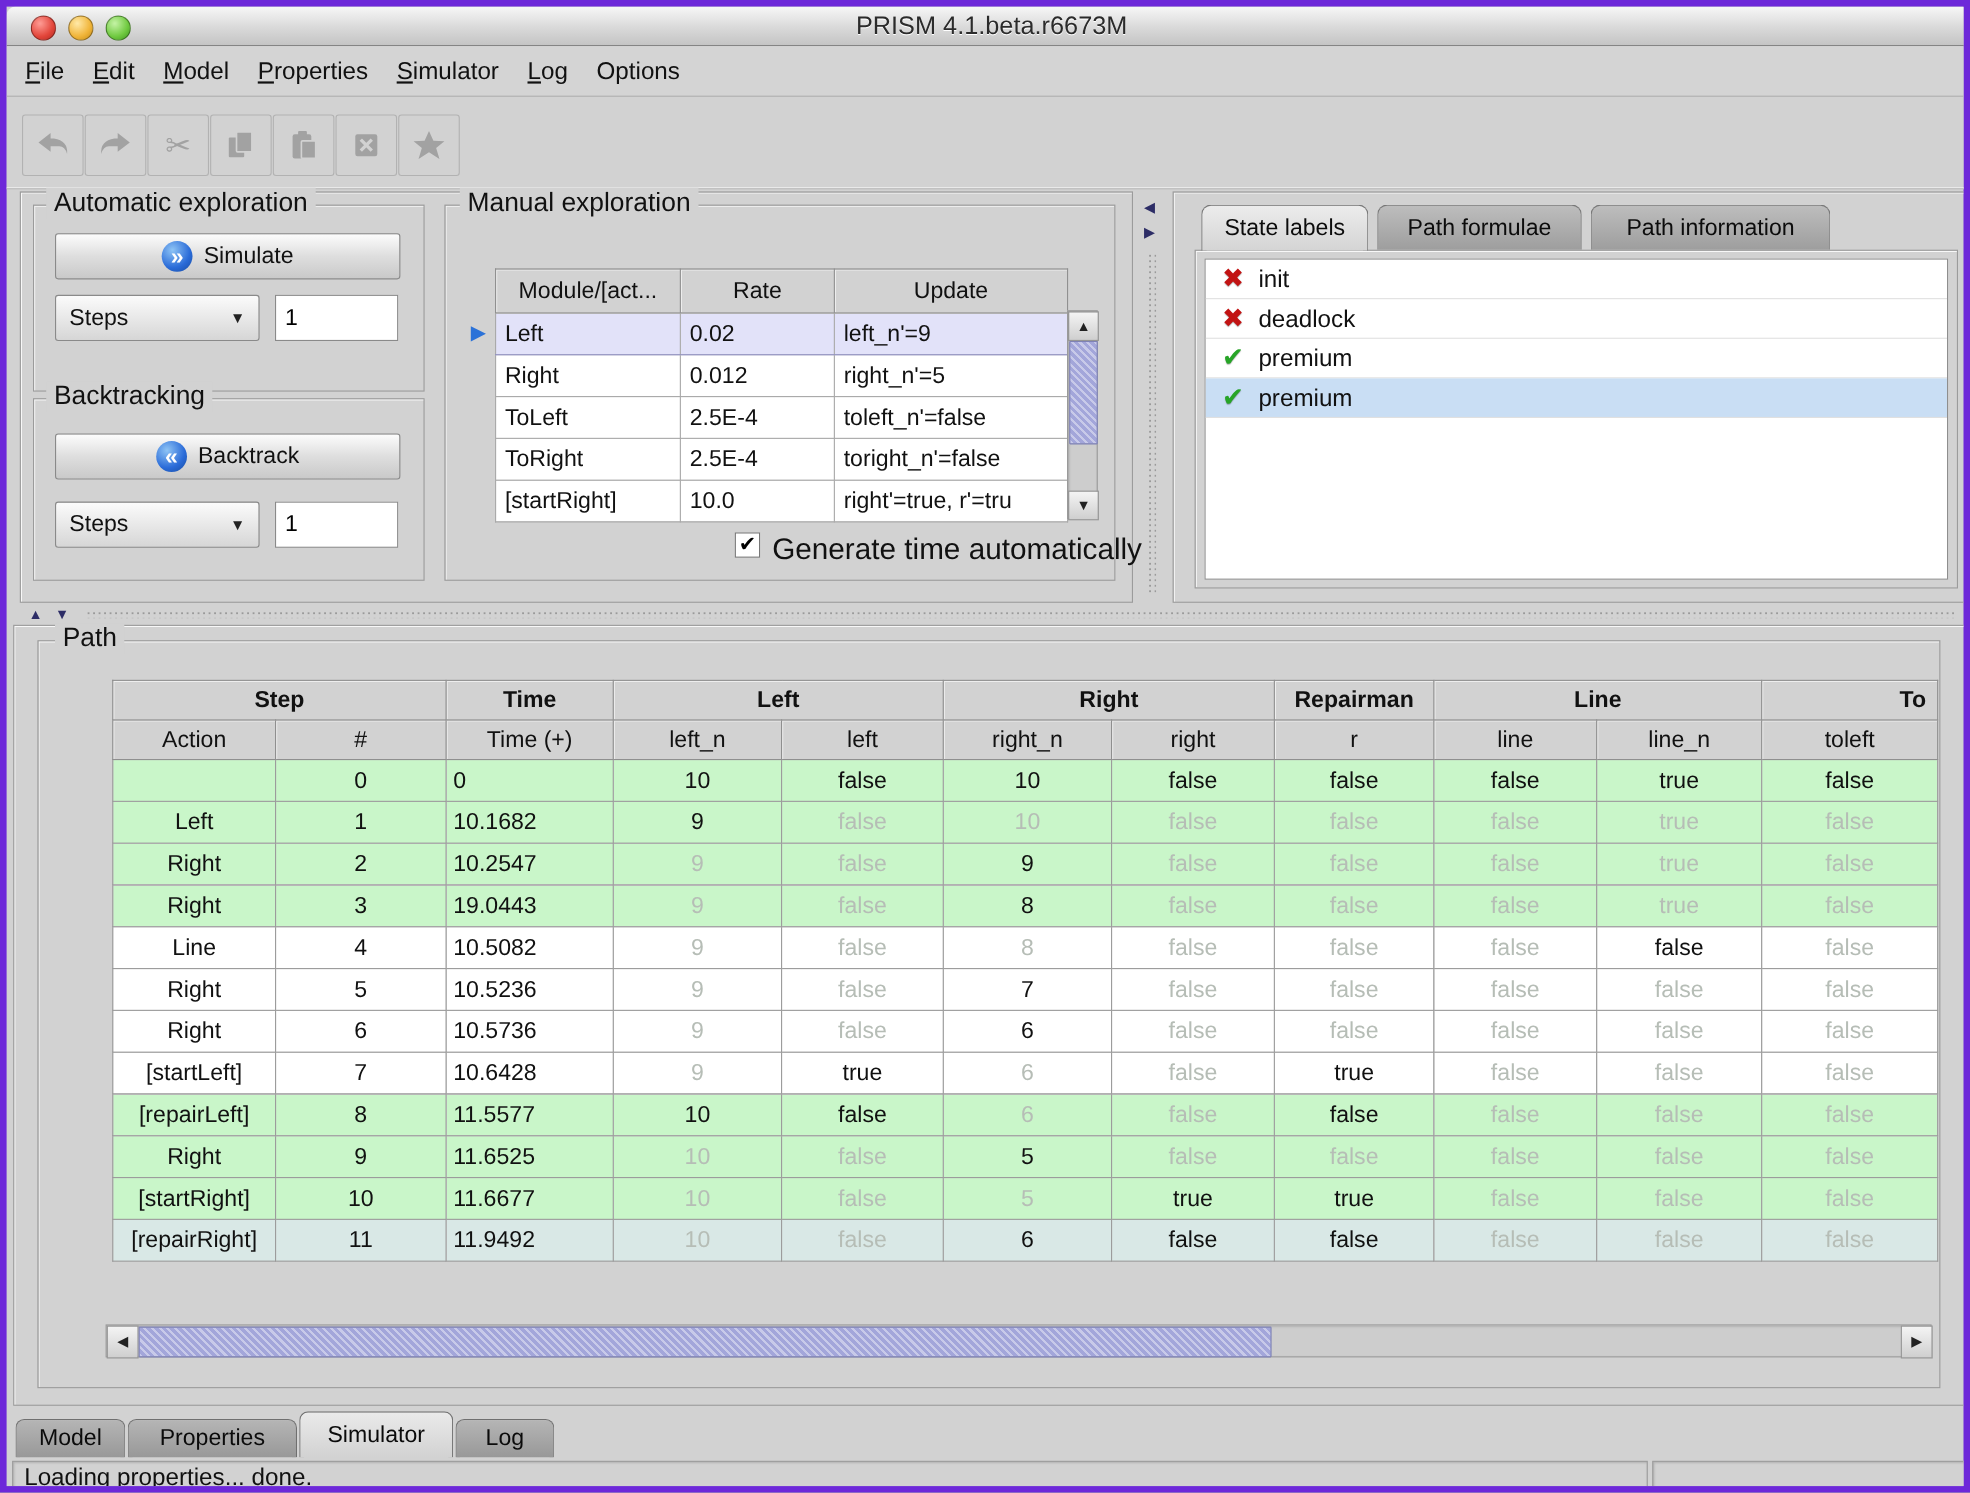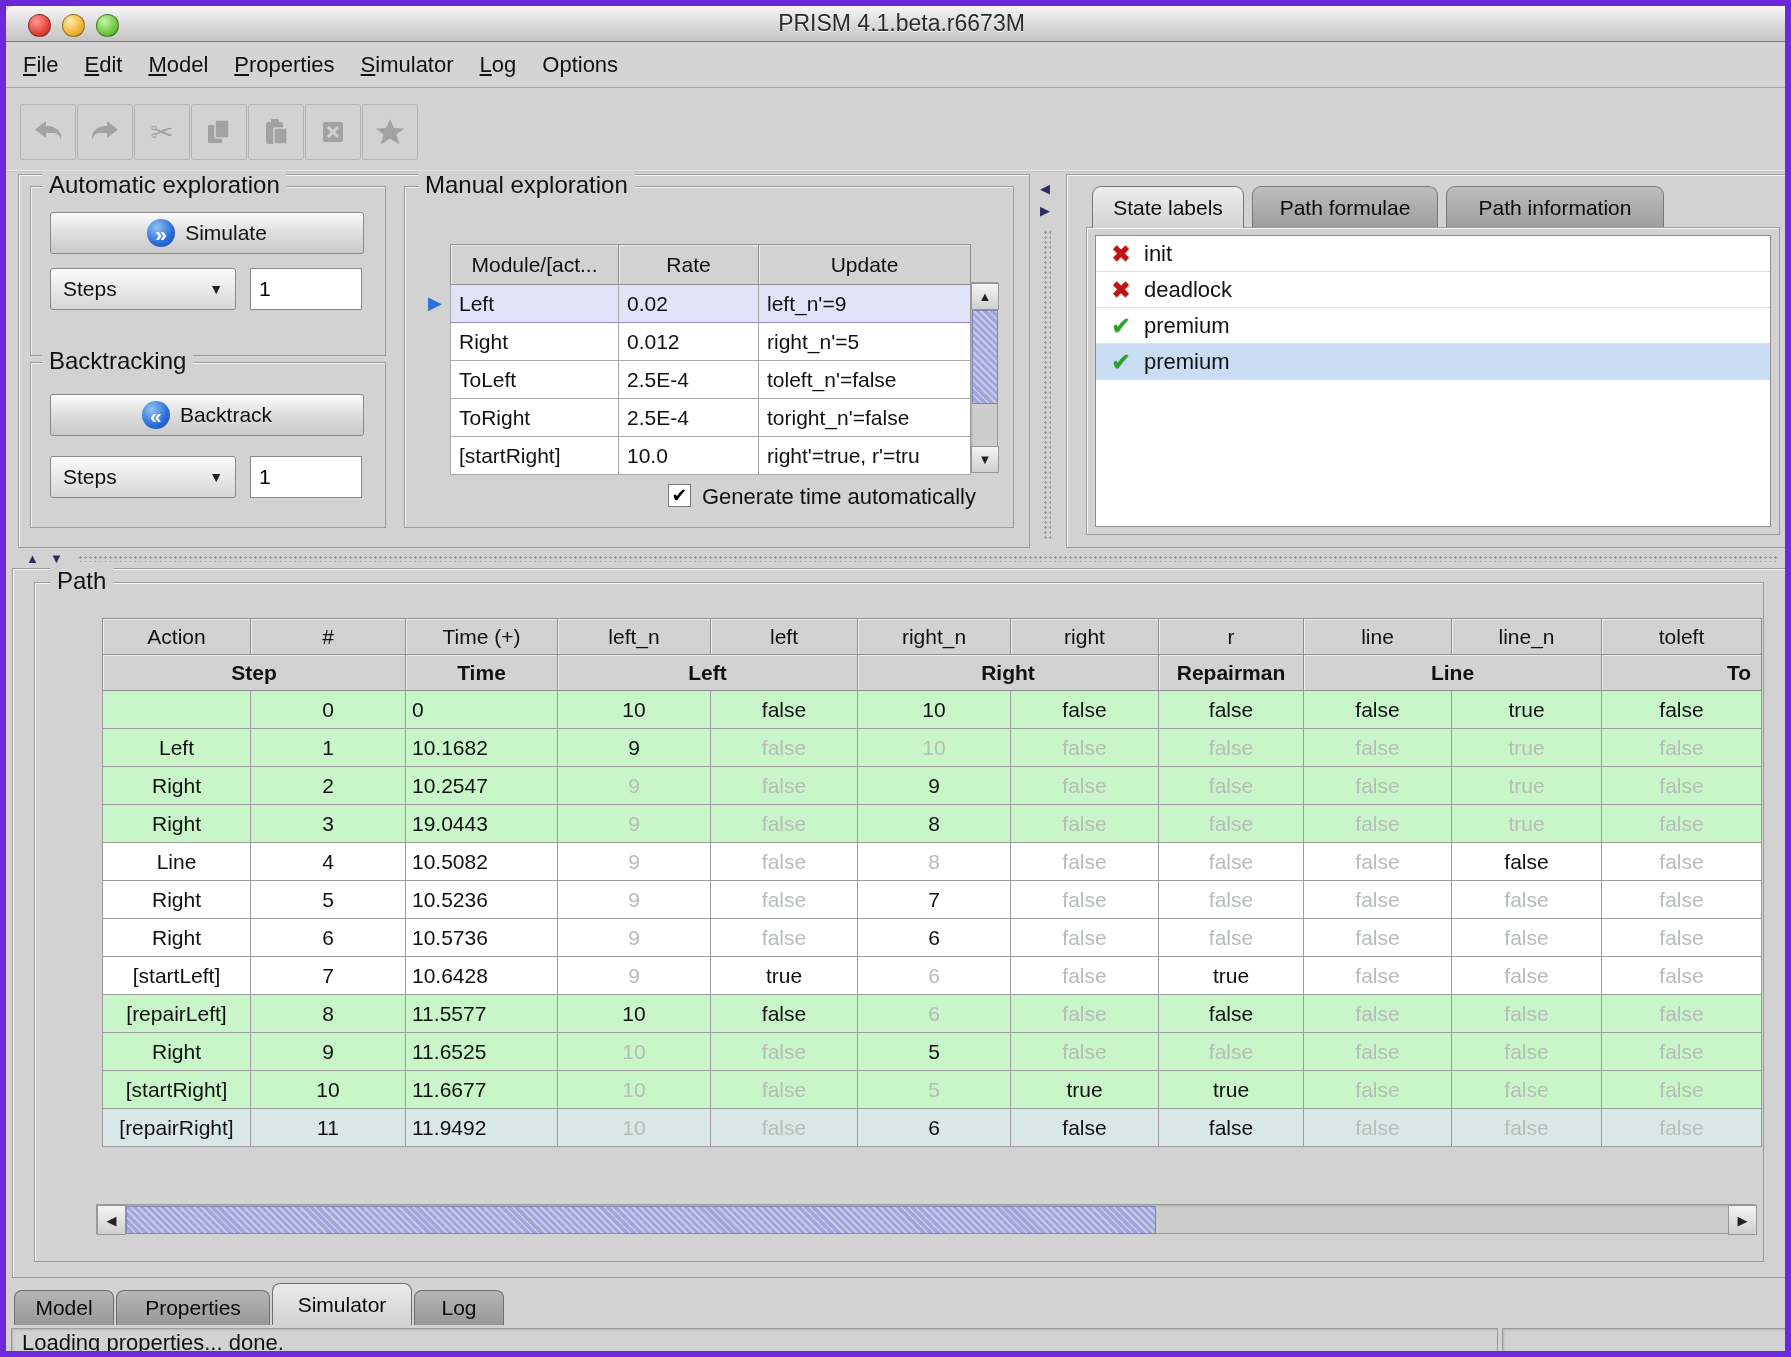--- a/index.html
+++ b/index.html
@@ -241,21 +241,21 @@
       </tbody>
   </table>
 
   <div class="abs sb-track" style="left:964px;top:276px;width:28px;height:190px">
     <div class="sb-btn" style="left:0;top:0;width:26px;height:25px">▲</div>
     <div class="sb-thumb" style="left:1px;top:27px;width:24px;height:92px"></div>
     <div class="sb-btn" style="left:0;top:163px;width:26px;height:25px">▼</div>
   </div>
 
   <div class="abs checkbox" style="left:662px;top:478px">✔</div>
-  <div class="abs" style="left:696px;top:478px;font-size:22px">Generate time automatically</div>
+  <div class="abs" style="left:696px;top:478px;font-size:27px">Generate time automatically</div>
 
   <div class="abs" style="left:1030px;top:168px;width:22px;height:374px">
     <div class="splitter-arrow" style="position:absolute;left:4px;top:8px">◀</div>
     <div class="splitter-arrow" style="position:absolute;left:4px;top:30px">▶</div>
     <div class="abs dotsH" style="left:7px;top:56px;width:8px;height:310px"></div>
   </div>
 
   <div class="abs bevel" style="left:1060px;top:168px;width:722px;height:374px"></div>
   <div id="top-tabs">
       <div class="abs tab active" style="left: 1086px; top: 180px; width: 152px; height: 42px;">State labels</div>
@@ -301,41 +301,41 @@
         <col style="width: 147px;">
         <col style="width: 153px;">
         <col style="width: 148px;">
         <col style="width: 145px;">
         <col style="width: 148px;">
         <col style="width: 150px;">
         <col style="width: 160px;">
       </colgroup>
     <thead>
         <tr>
+          <th class="grp" colspan="2">Step</th>
+          <th class="grp" colspan="1">Time</th>
+          <th class="grp" colspan="2">Left</th>
+          <th class="grp" colspan="2">Right</th>
+          <th class="grp" colspan="1">Repairman</th>
+          <th class="grp" colspan="2">Line</th>
+          <th class="grp to-right" colspan="1">To</th>
+        </tr>
+        <tr>
           <th class="sub">Action</th>
           <th class="sub">#</th>
           <th class="sub">Time (+)</th>
           <th class="sub">left_n</th>
           <th class="sub">left</th>
           <th class="sub">right_n</th>
           <th class="sub">right</th>
           <th class="sub">r</th>
           <th class="sub">line</th>
           <th class="sub">line_n</th>
           <th class="sub">toleft</th>
         </tr>
-        <tr>
-          <th class="grp" colspan="2">Step</th>
-          <th class="grp" colspan="1">Time</th>
-          <th class="grp" colspan="2">Left</th>
-          <th class="grp" colspan="2">Right</th>
-          <th class="grp" colspan="1">Repairman</th>
-          <th class="grp" colspan="2">Line</th>
-          <th class="grp to-right" colspan="1">To</th>
-        </tr>
       </thead>
     <tbody>
         <tr class="bg-green">
           <td></td>
           <td>0</td>
           <td class=" col-time">0</td>
           <td>10</td>
           <td>false</td>
           <td>10</td>
           <td>false</td>

